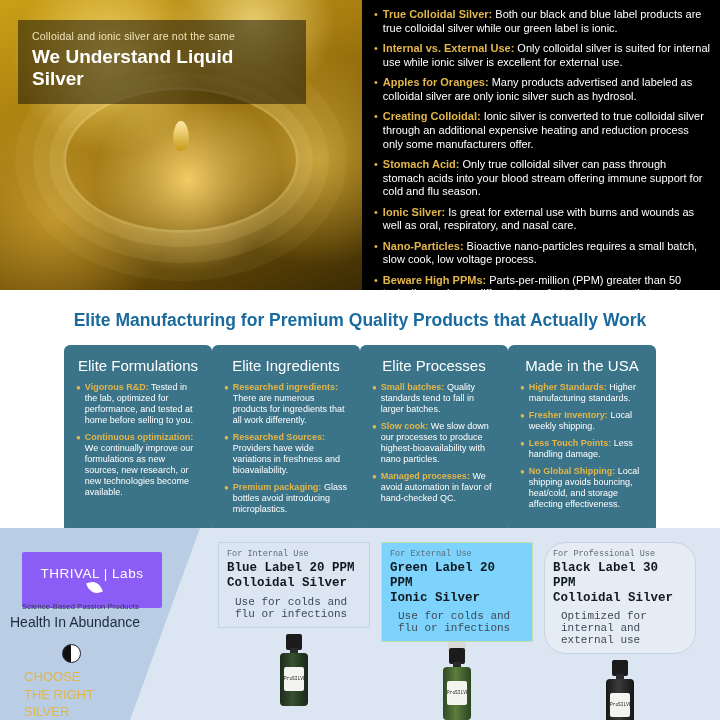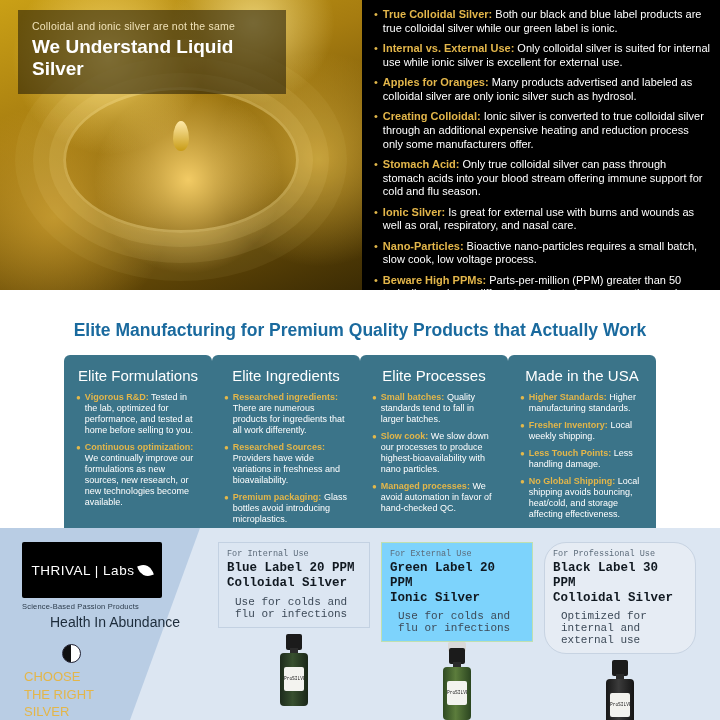--- a/index.html
+++ b/index.html
@@ -31,42 +31,42 @@
     box-shadow:0 0 0 14px rgba(255,230,150,.12),
                0 0 0 30px rgba(255,230,150,.09),
                0 0 0 48px rgba(255,230,150,.06);
   }
   .hero .drop{
     position:absolute;left:50%;top:47%;transform:translate(-50%,-50%);
     width:16px;height:30px;border-radius:50% 50% 50% 50%/60% 60% 40% 40%;
     background:linear-gradient(180deg,#ffe9a8,#c89c16);
   }
   .hero .caption{
-    position:absolute;left:18px;top:10px;
-    width:250px;padding:10px 4px 14px 14px;
+    position:absolute;left:18px;top:20px;
+    width:250px;padding:10px 24px 14px 14px;
     background:rgba(28,22,6,.55);
   }
   .hero .caption .sub{
     color:#f0e2b8;font-size:10.5px;margin:0 0 4px 0;letter-spacing:.2px;
   }
   .hero .caption .title{
     color:#ffffff;font-size:19px;font-weight:bold;line-height:1.15;margin:0;
   }
 
   .facts{
     width:358px;height:290px;background:#000;color:#fff;
     padding:8px 10px 6px 12px;box-sizing:border-box;
   }
   .fact{display:flex;margin-bottom:6.5px;line-height:1.25;}
   .fact .bullet{color:#e2b84b;font-size:11px;margin-right:5px;line-height:1.2;}
   .fact .txt{font-size:11px;color:#ffffff;}
   .fact .txt b{color:#e3b64a;font-weight:bold;}
 
   
-  .mid{height:238px;width:720px;background:#ffffff;padding-top:22px;box-sizing:border-box;}
+  .mid{height:238px;width:720px;background:#ffffff;padding-top:12px;box-sizing:border-box;}
   .mid h2{
     margin:8px 0 14px 0;text-align:center;color:#1a6a9e;
     font-size:17.5px;font-weight:bold;
   }
   .cards{display:flex;justify-content:center;gap:0;}
   .card{
     width:148px;min-height:184px;background:#3b7489;color:#fff;
     border-radius:6px;padding:10px 12px 12px 12px;box-sizing:border-box;
   }
   .card h3{
@@ -78,30 +78,30 @@
   .card .item .t{font-size:9px;color:#ffffff;}
   .card .item .t b{color:#e3b64a;font-weight:bold;}
 
   
   .bottom{position:relative;height:192px;width:720px;background:#dce6f2;overflow:hidden;}
   .bluewedge{
     position:absolute;left:0;top:0;width:200px;height:192px;background:#b9cde4;
     clip-path:polygon(0 0,200px 0,130px 192px,0 192px);
   }
   .brandbox{
-    position:absolute;left:22px;top:14px;width:140px;height:56px;background:#000000;
-    border-radius:2px;display:flex;align-items:center;justify-content:center;
+    position:absolute;left:22px;top:24px;width:140px;height:56px;background:#8b5cf6;
+    border-radius:2px;display:flex;align-items:center;justify-content:center;flex-direction:column;
   }
   .brandbox .bname{color:#fff;font-size:13.5px;letter-spacing:.5px;}
   .brandbox .leaf{
     display:inline-block;width:13px;height:13px;margin-left:5px;
     background:#fff;border-radius:0 80% 0 80%;transform:rotate(-20deg);
   }
   .tagline{position:absolute;left:22px;top:74px;font-size:7.5px;color:#2b3a4a;letter-spacing:.2px;}
-  .health{position:absolute;left:10px;top:86px;width:170px;text-align:right;font-size:14px;color:#1c2b3a;}
+  .health{position:absolute;left:10px;top:86px;width:170px;text-align:left;font-size:14px;color:#1c2b3a;}
   .yinyang{
     position:absolute;left:62px;top:116px;width:17px;height:17px;border-radius:50%;
     background:linear-gradient(90deg,#101010 50%,#ffffff 50%);border:1px solid #223;
   }
   .choose{position:absolute;left:24px;top:140px;color:#e3b64a;font-size:13px;line-height:1.35;}
 
   .prodrow{position:absolute;left:218px;top:14px;display:flex;gap:11px;font-family:Liberation Mono, monospace;}
   .prod{width:152px;}
   .prod .head{padding:6px 8px 7px 8px;box-sizing:border-box;min-height:64px;border:1px solid #c7d3e2;}
   .prod .head.blue{background:#dce6f2;border-color:#c3d1e2;}

